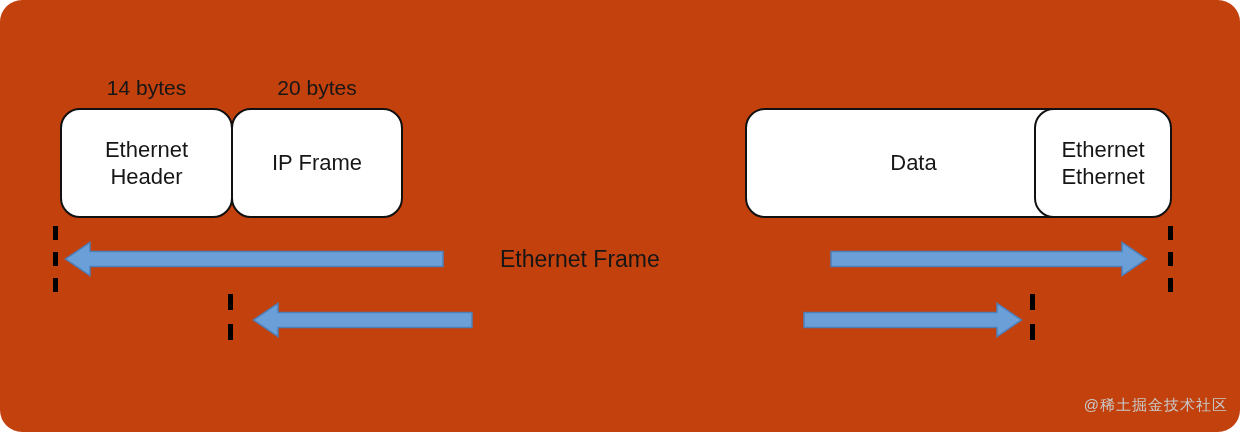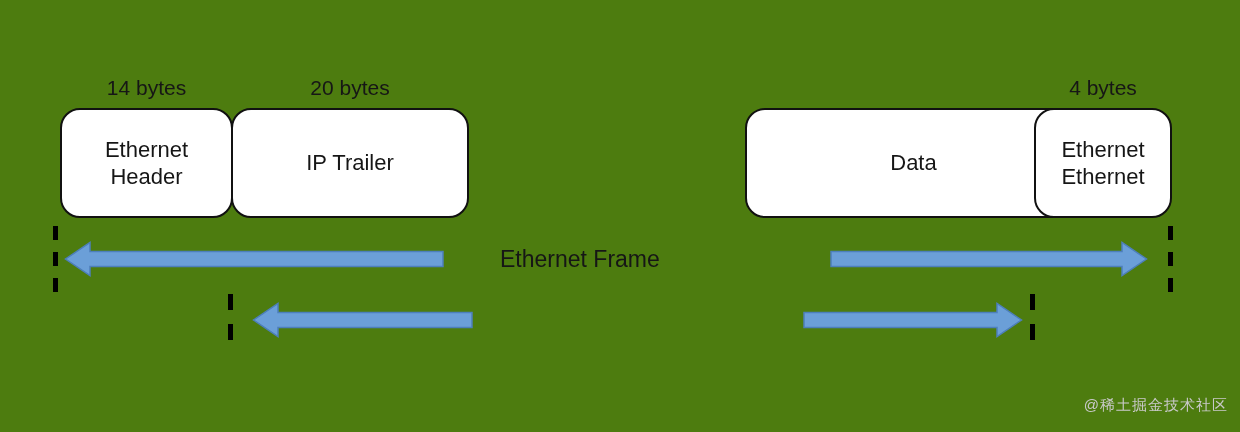--- a/index.html
+++ b/index.html
@@ -5,22 +5,23 @@
   html, body {
     margin: 0;
     padding: 0;
     background: #ffffff;
     font-family: "Liberation Sans", "DejaVu Sans", sans-serif;
   }
   .stage {
     position: relative;
     width: 1240px;
     height: 432px;
-    background: #4d7c0f;
+    background: #c2410c;
     overflow: hidden;
+    border-radius: 22px;
   }
   
   .boxwrap {
     position: absolute;
     top: 108px;
     height: 110px;
   }
   .size-label {
     position: absolute;
     top: -32px;
@@ -82,30 +83,29 @@
 </style>
 </head>
 <body>
 
 <div class="stage">
 
   <div class="boxwrap" style="left:60px;  width:173px;">
     <div class="size-label">14 bytes</div>
     <div class="fbox">Ethernet Header</div>
   </div>
-  <div class="boxwrap" style="left:231px; width:238px;">
+  <div class="boxwrap" style="left:231px; width:172px;">
     <div class="size-label">20 bytes</div>
-    <div class="fbox">IP Trailer</div>
+    <div class="fbox">IP Frame</div>
   </div>
   <div class="boxwrap" style="left:699px; width:337px;padding-left:46px;">
     <div class="size-label"></div>
     <div class="fbox">Data</div>
   </div>
   <div class="boxwrap" style="left:1034px; width:138px;">
-    <div class="size-label">4 bytes</div>
     <div class="fbox">Ethernet Ethernet</div>
   </div>
 
   <div class="vdash d3" style="left:53px;  top:226px;"></div>
   <div class="vdash d3" style="left:1168px;top:226px;"></div>
 
   <svg class="arrow" style="left:64px; top:241px;" width="380" height="36" viewBox="0 0 380 36">
     <polygon points="379,10.5 26,10.5 26,1.5 1.5,18 26,34.5 26,25.5 379,25.5" fill="#6B9FD8" stroke="#4D7FBB" stroke-width="1.5"></polygon>
   </svg>
   <div class="span-label" style="left:500px; top:246px; width:245px;">Ethernet Frame</div>

